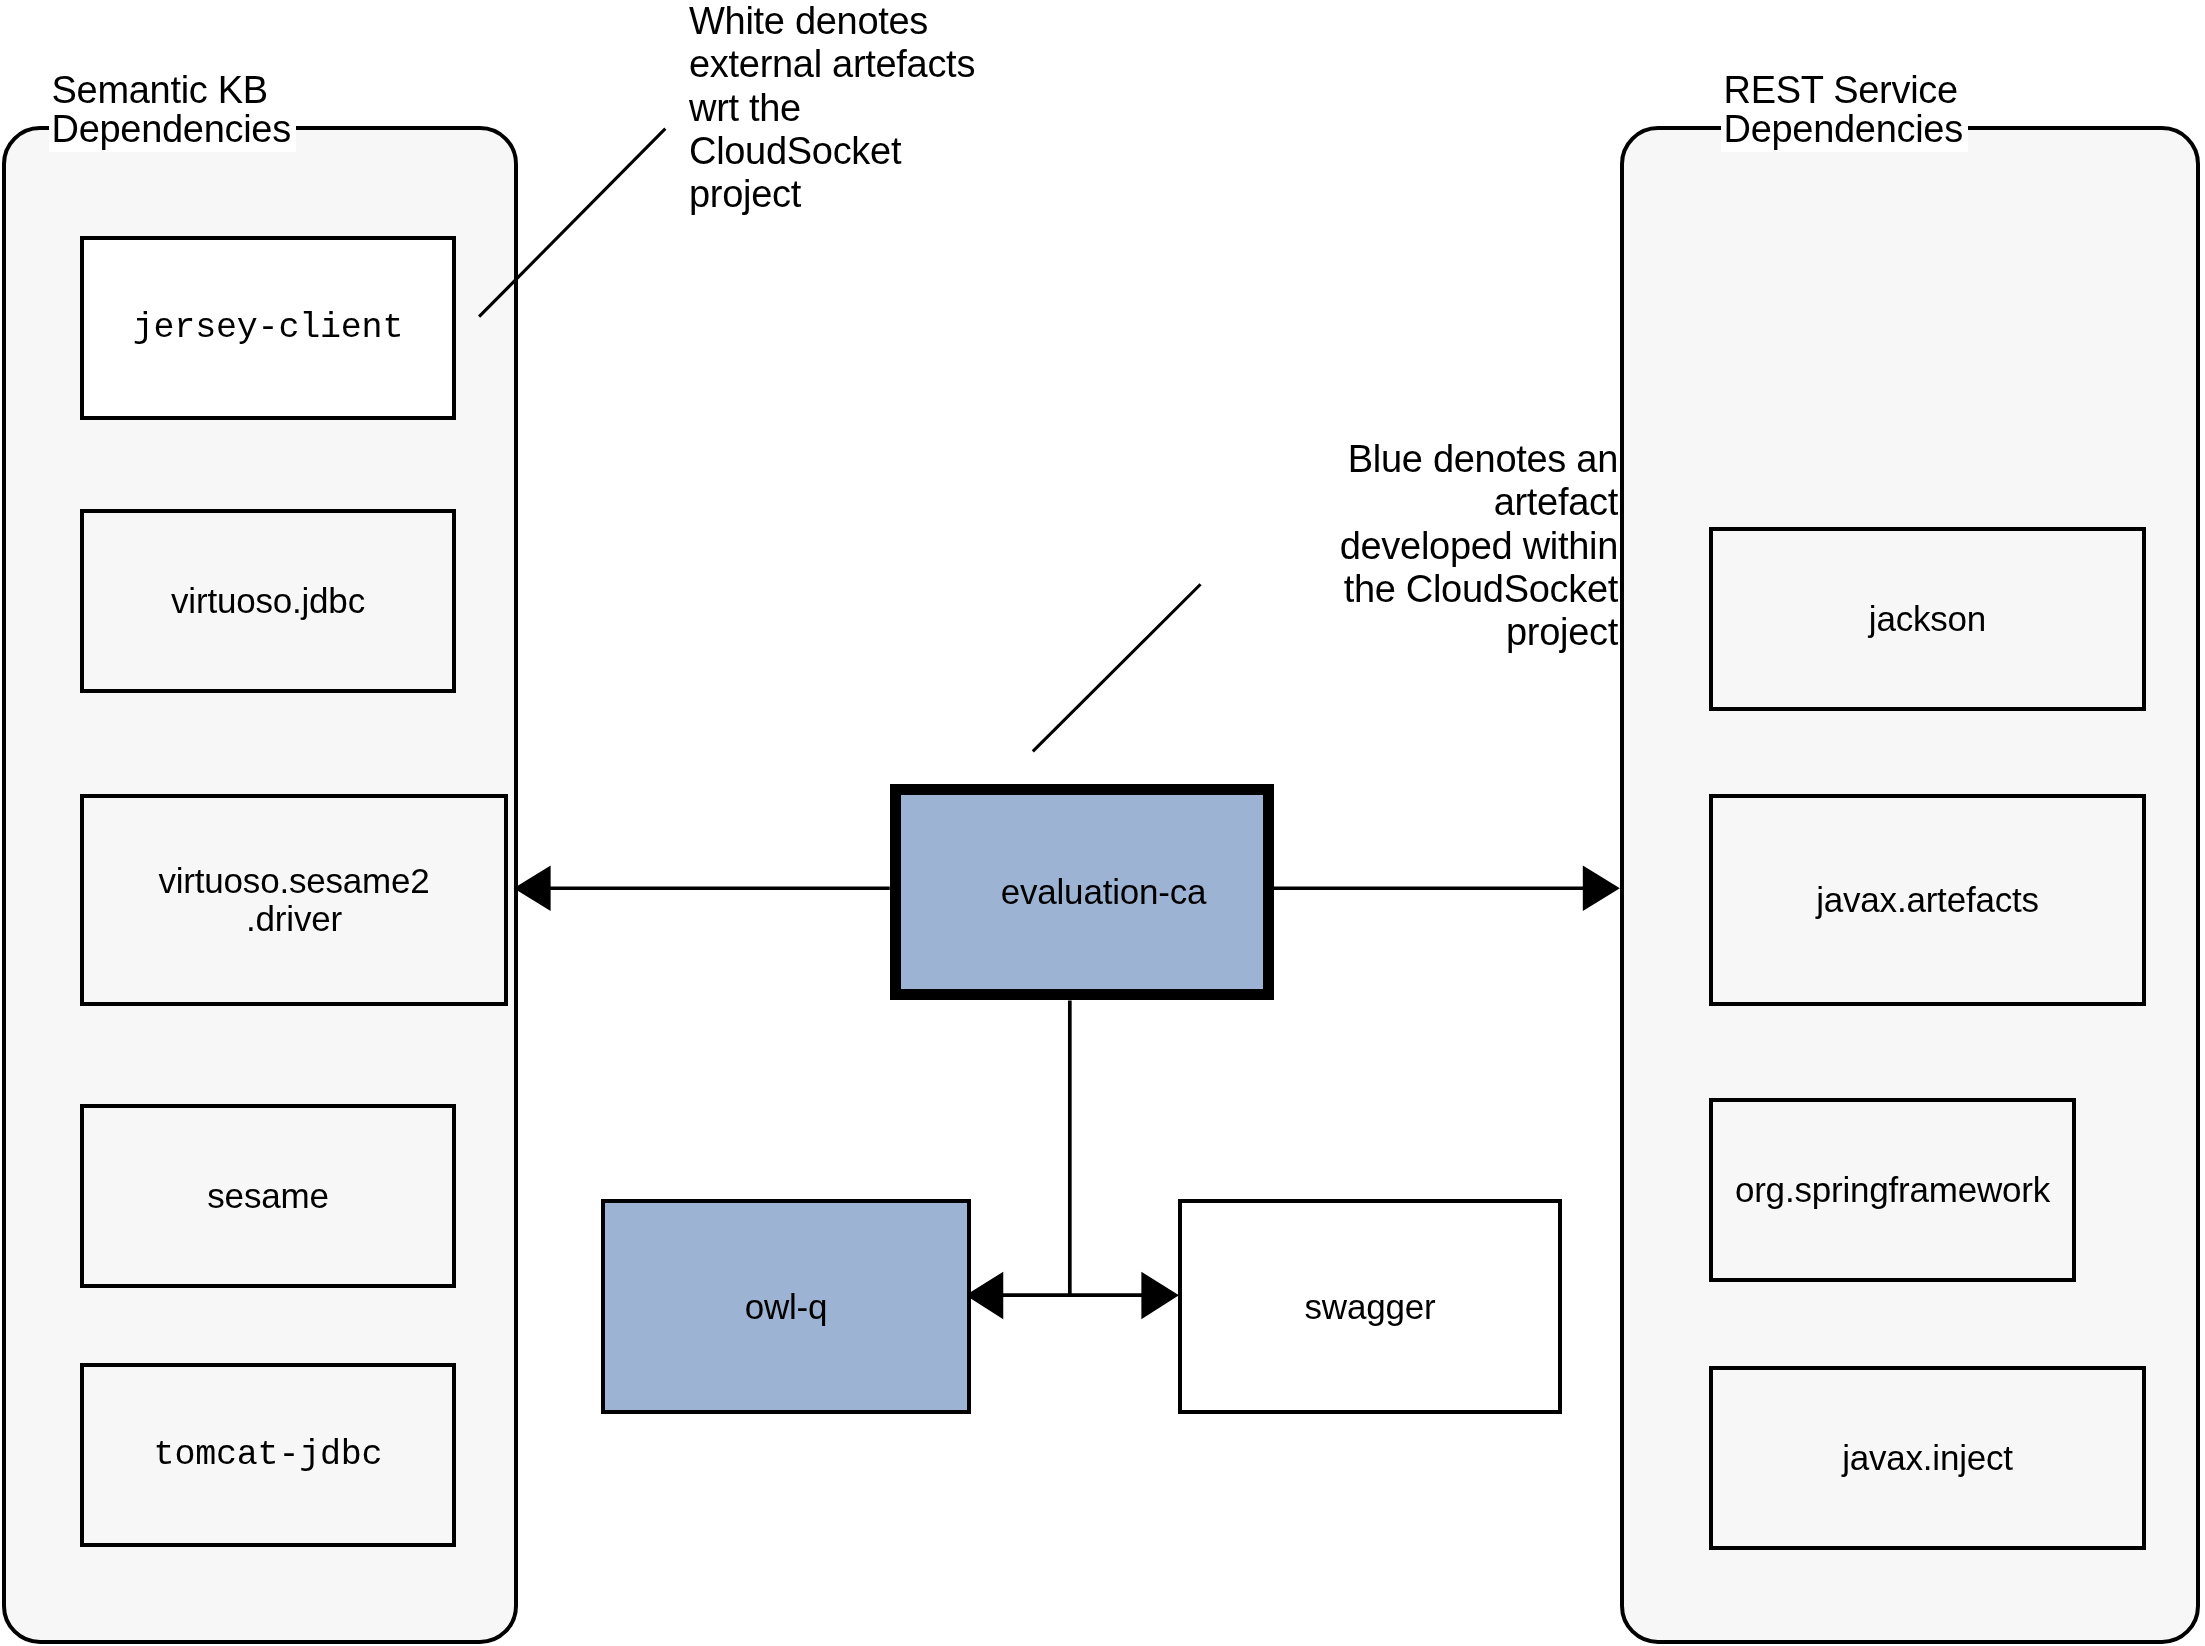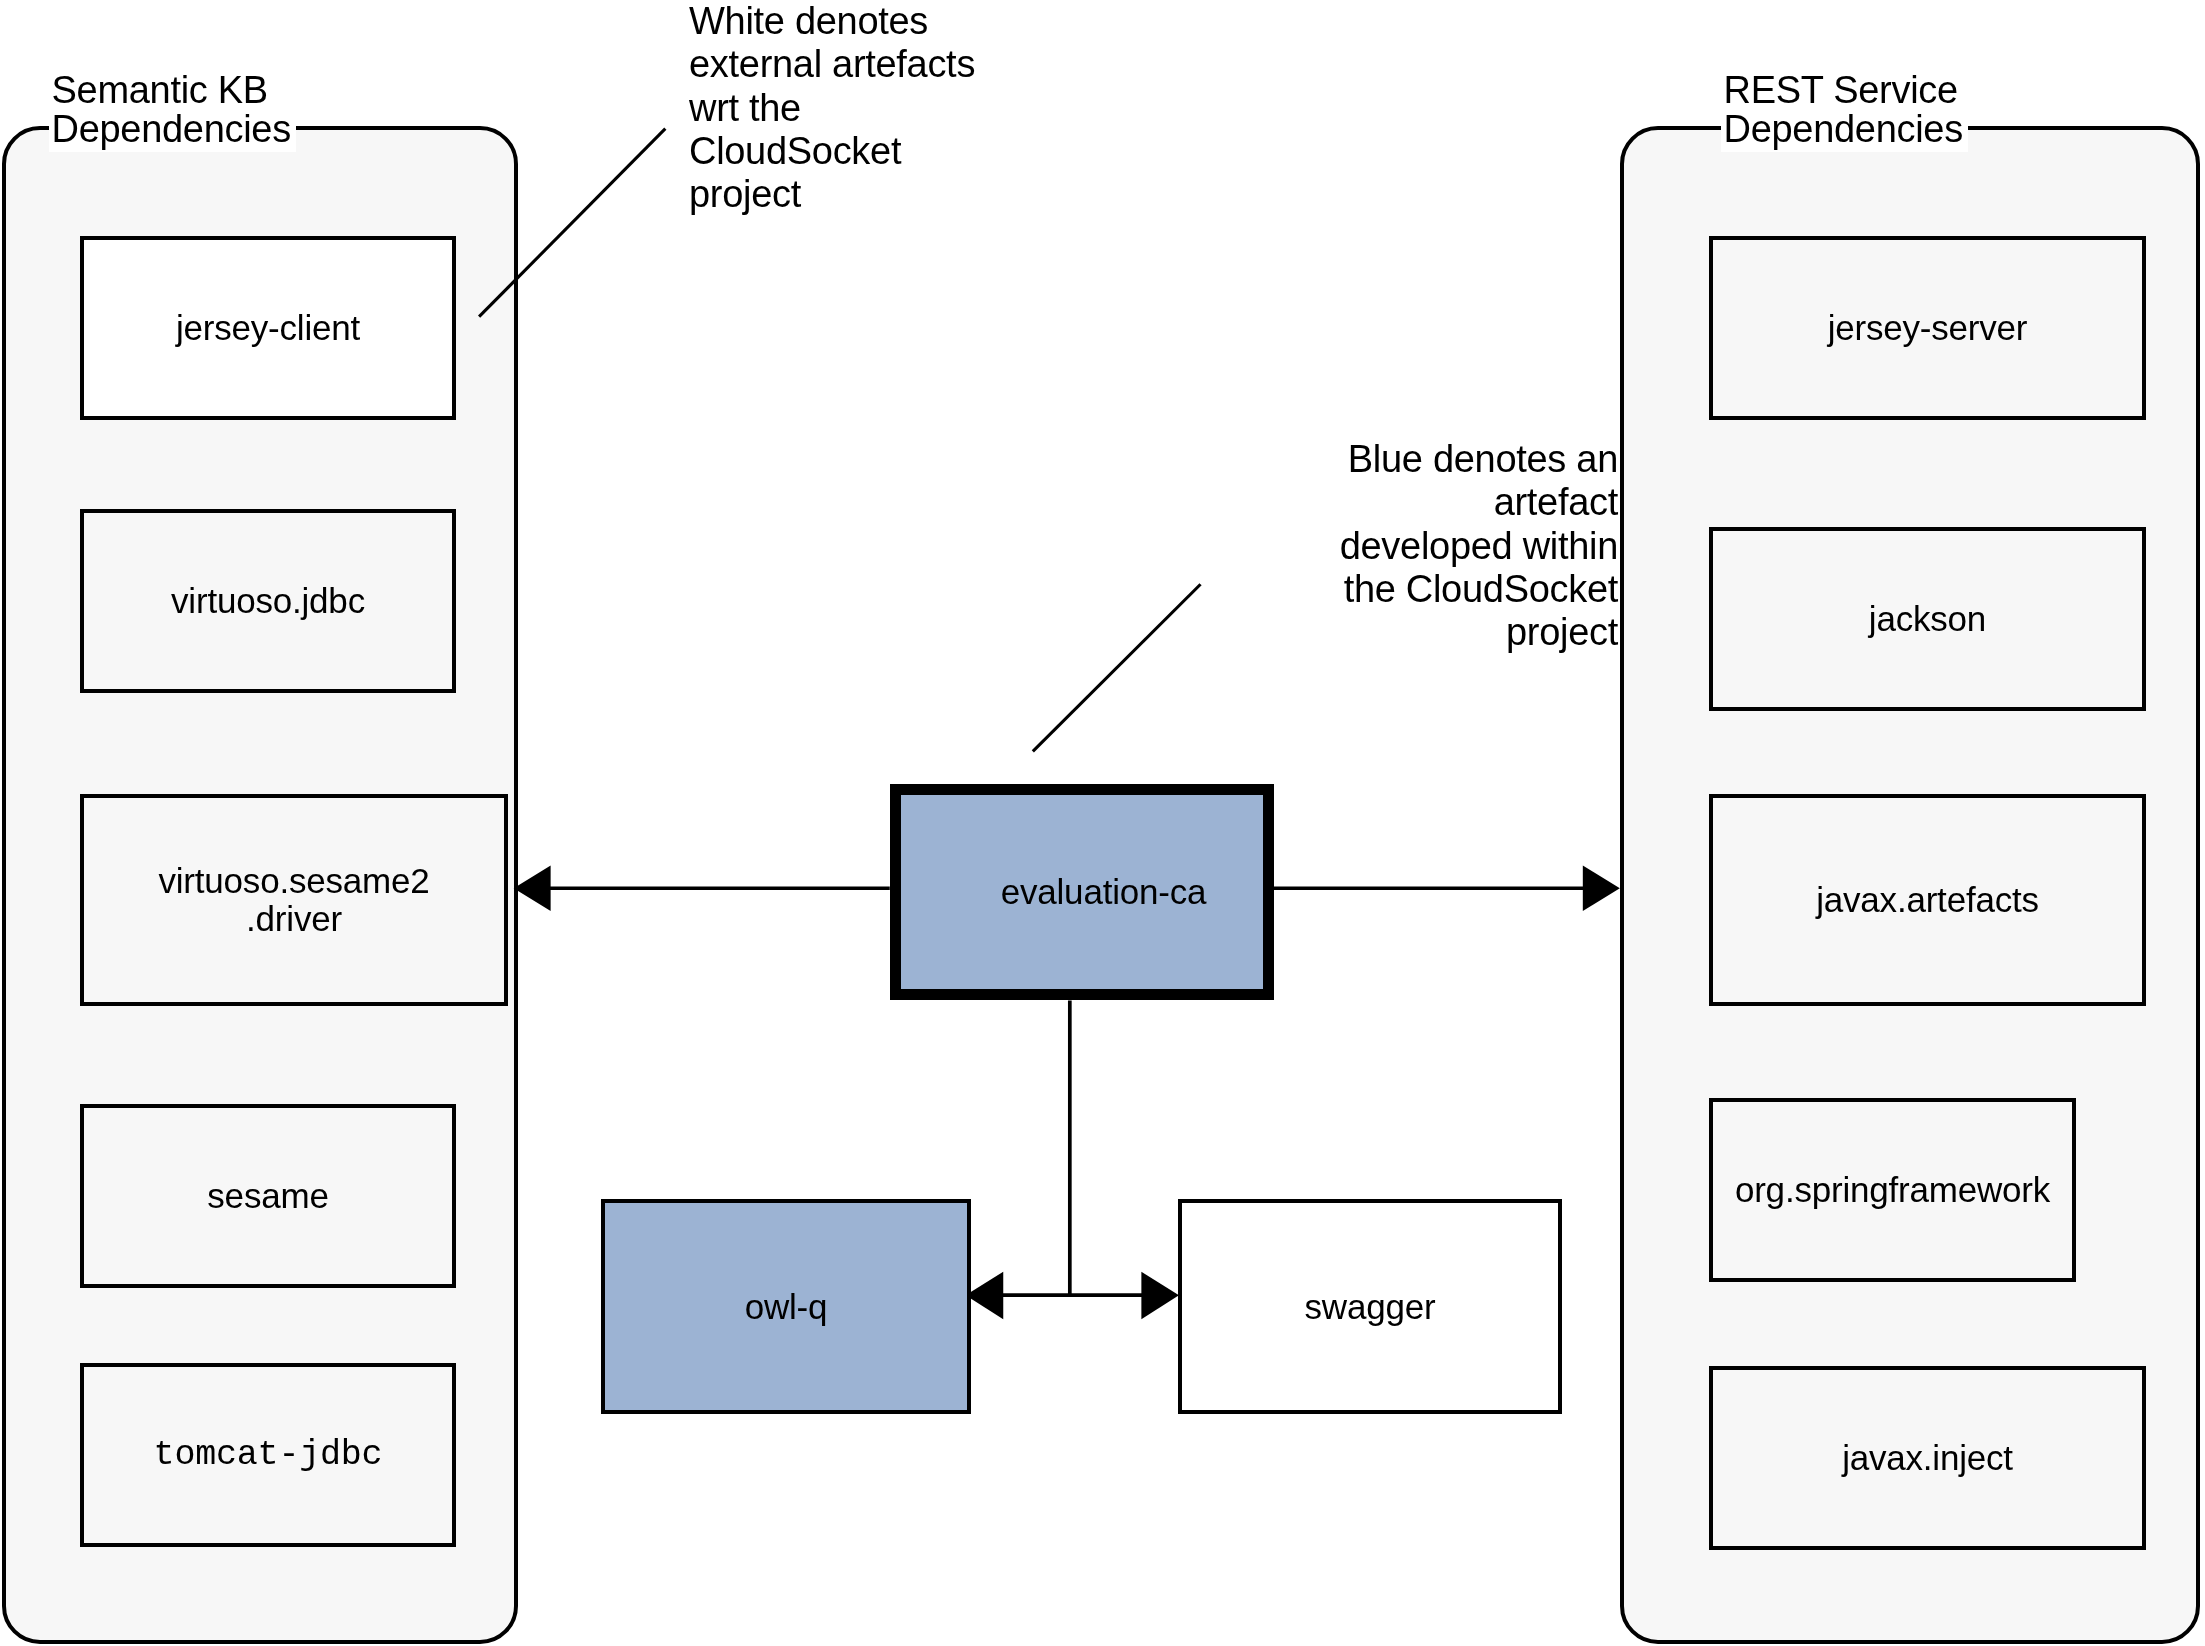--- a/index.html
+++ b/index.html
@@ -22,21 +22,21 @@
 
   
   .artefact{position:absolute;border:4.3px solid #000;background:#f7f7f7;
             box-sizing:border-box;display:flex;align-items:center;
             justify-content:center;text-align:center;
             font-size:35px;line-height:1.1;letter-spacing:-0.2px;
             white-space:pre-line;padding:0 6.2px;}
   .artefact.white{background:#ffffff;}
 
   
-  #box-jersey-client   {left:80px;top:236px; width:376px;height:184px;}
+  #box-jersey-client   {left:80px;top:236px; width:376px;height:184px;font-family:Liberation Mono, monospace;}
   #box-virtuoso-jdbc   {left:80px;top:509px; width:376px;height:184px;}
   #box-virtuoso-sesame2{left:80px;top:794px;width:428px;height:212px;}
   #box-sesame          {left:80px;top:1092px;width:376px;height:184px;margin-top:12px;}
   #box-tomcat-jdbc     {left:80px;top:1363px;width:376px;height:184px;font-family:Liberation Mono, monospace;}
 
   
   #box-jersey-server      {left:1709px;top:236px; width:437px;height:184px;}
   #box-jackson            {left:1709px;top:527px; width:437px;height:184px;}
   #box-javax-annotation   {left:1709px;top:794px;width:437px;height:212px;}
   #box-org-springframework{left:1709px;top:1098px;width:367px;height:184px;}
@@ -76,21 +76,20 @@
   <div class="artefact" id="box-virtuoso-jdbc">virtuoso.jdbc</div>
   <div class="artefact" id="box-virtuoso-sesame2">virtuoso.sesame2
 .driver</div>
   <div class="artefact" id="box-sesame">sesame</div>
   <div class="artefact" id="box-tomcat-jdbc">tomcat-jdbc</div>
 
   <div class="group" id="group-right"></div>
   <div class="group-title" id="title-right">REST Service
 Dependencies</div>
 
-  <div class="artefact" id="box-jersey-server">jersey-server</div>
   <div class="artefact" id="box-jackson">jackson</div>
   <div class="artefact" id="box-javax-annotation">javax.artefacts</div>
   <div class="artefact" id="box-org-springframework">org.springframework</div>
   <div class="artefact" id="box-javax-inject">javax.inject</div>
 
   <svg id="connectors" viewBox="0 0 3576 2670">
 
     <line x1="777" y1="513" x2="1079" y2="208" stroke="#000" stroke-width="5"></line>
 
     <line x1="1675" y1="1218" x2="1947" y2="947" stroke="#000" stroke-width="5"></line>

